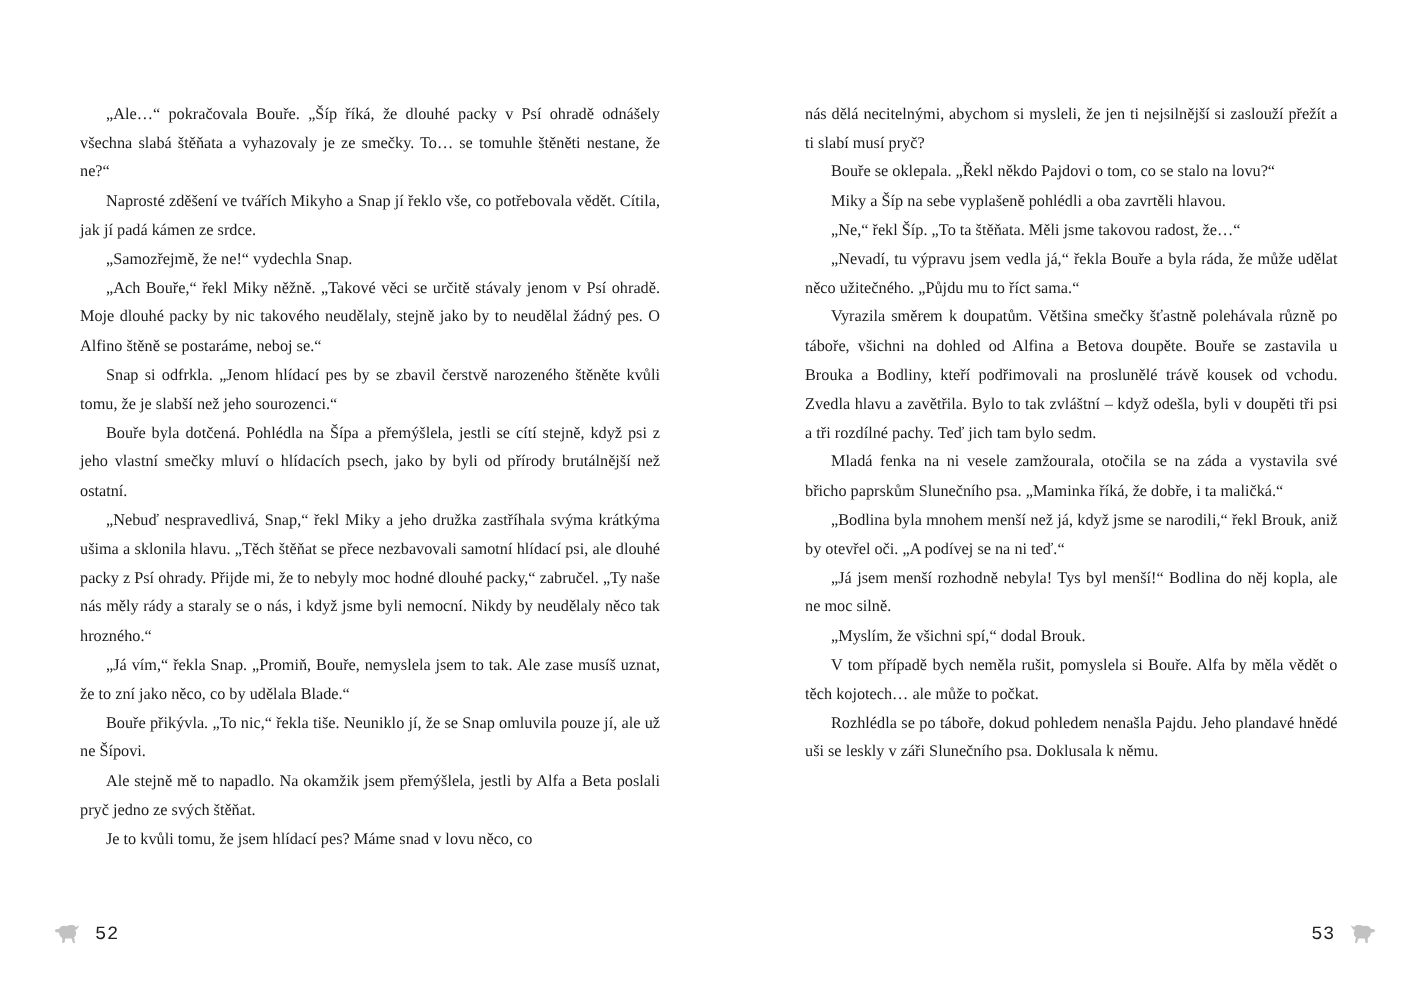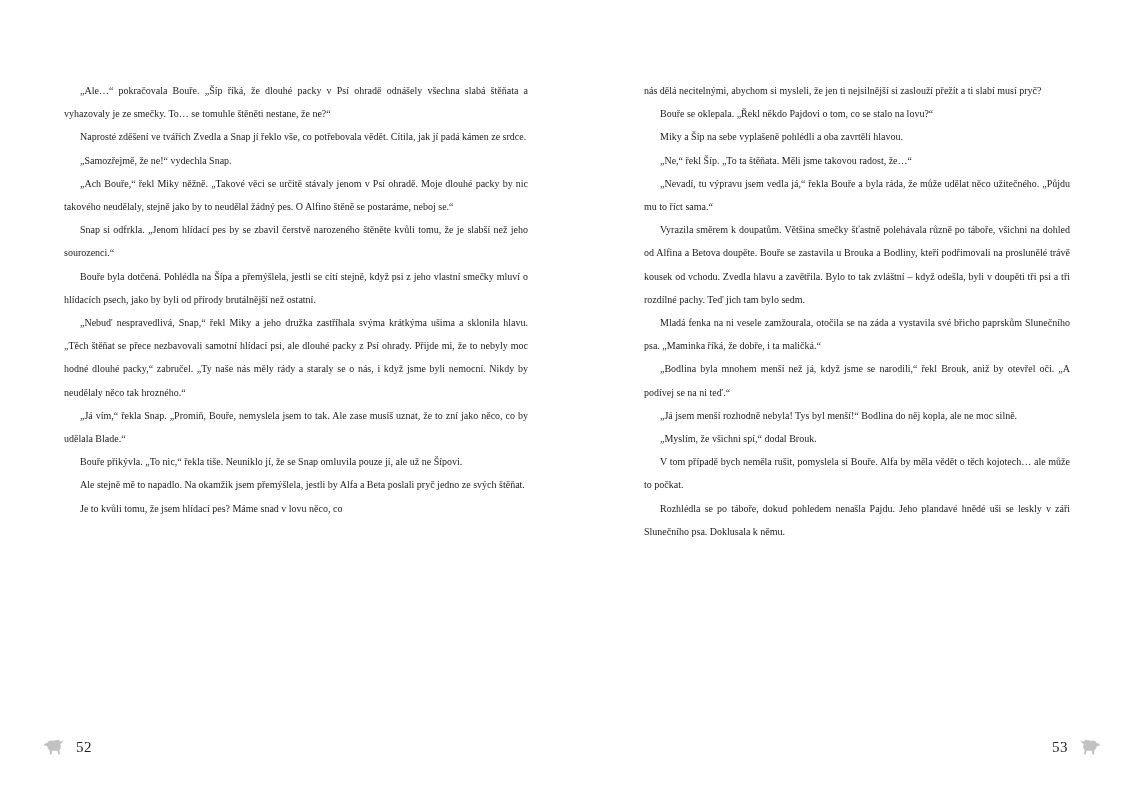--- a/index.html
+++ b/index.html
@@ -7,21 +7,21 @@
     width: 1131px; height: 800px;
     background: #ffffff;
     font-family: "Liberation Serif", "DejaVu Serif", serif;
     color: #1b1b1b;
     position: relative;
     overflow: hidden;
   }
   .page {
     position: absolute;
     top: 79px;
-    font-size: 10px;
+    font-size: 13px;
     line-height: 23.2px;
     text-align: justify;
   }
   .page-left  { left: 64px;  width: 464px; }
   .page-right { left: 644px; width: 426px; }
   .page-text p { margin: 0; }
   .page-text p.indent { text-indent: 1.6em; }
   .em { }
   .footer {
     position: absolute;
@@ -30,34 +30,35 @@
     align-items: center;
     gap: 11px;
     height: 22px;
   }
   .footer-left  { left: 42px; }
   .footer-right { right: 29px; }
   .pagenum {
     font-size: 15px;
     color: #222222;
     letter-spacing: 0.5px;
+    font-family: Liberation Mono, monospace;
   }
   .dog-icon { display: inline-flex; align-items: center; }
   .dog-icon svg { fill: #c2c2c2; }
   .dog-icon.flip svg { transform: scaleX(-1); }
 </style>
 </head>
 <body>
 
 <div class="spread">
 
   <div class="page page-left">
     <div class="page-text">
         <p class="indent"><span>„Ale…“ pokračovala Bouře. „Šíp říká, že dlouhé packy v Psí ohradě odnášely všechna slabá štěňata a vyhazovaly je ze smečky. To… se tomuhle štěněti nestane, že ne?“</span></p>
-        <p class="indent"><span>Naprosté zděšení ve tvářích Zvedla a Snap jí řeklo vše, co potřebovala vědět. Cítila, jak jí padá kámen ze srdce.</span></p>
+        <p class="indent"><span>Naprosté zděšení ve tvářích Mikyho a Snap jí řeklo vše, co potřebovala vědět. Cítila, jak jí padá kámen ze srdce.</span></p>
         <p class="indent"><span>„Samozřejmě, že ne!“ vydechla Snap.</span></p>
         <p class="indent"><span>„Ach Bouře,“ řekl Miky něžně. „Takové věci se určitě stávaly jenom v Psí ohradě. Moje dlouhé packy by nic takového neudělaly, stejně jako by to neudělal žádný pes. O Alfino štěně se postaráme, neboj se.“</span></p>
         <p class="indent"><span>Snap si odfrkla. „Jenom hlídací pes by se zbavil čerstvě narozeného štěněte kvůli tomu, že je slabší než jeho sourozenci.“</span></p>
         <p class="indent"><span>Bouře byla dotčená. Pohlédla na Šípa a přemýšlela, jestli se cítí stejně, když psi z jeho vlastní smečky mluví o hlídacích psech, jako by byli od přírody brutálnější než ostatní.</span></p>
         <p class="indent"><span>„Nebuď nespravedlivá, Snap,“ řekl Miky a jeho družka zastříhala svýma krátkýma ušima a sklonila hlavu. „Těch štěňat se přece nezbavovali samotní hlídací psi, ale dlouhé packy z Psí ohrady. Přijde mi, že to nebyly moc hodné dlouhé packy,“ zabručel. „Ty naše nás měly rády a staraly se o nás, i když jsme byli nemocní. Nikdy by neudělaly něco tak hrozného.“</span></p>
         <p class="indent"><span>„Já vím,“ řekla Snap. „Promiň, Bouře, nemyslela jsem to tak. Ale zase musíš uznat, že to zní jako něco, co by udělala Blade.“</span></p>
         <p class="indent"><span>Bouře přikývla. „To nic,“ řekla tiše. Neuniklo jí, že se Snap omluvila pouze jí, ale už ne Šípovi.</span></p>
         <p class="indent"><span class="em">Ale stejně mě to napadlo. Na okamžik jsem přemýšlela, jestli by Alfa a Beta poslali pryč jedno ze svých štěňat.</span></p>
         <p class="indent"><span class="em">Je to kvůli tomu, že jsem hlídací pes? Máme snad v lovu něco, co</span></p>
       </div>

